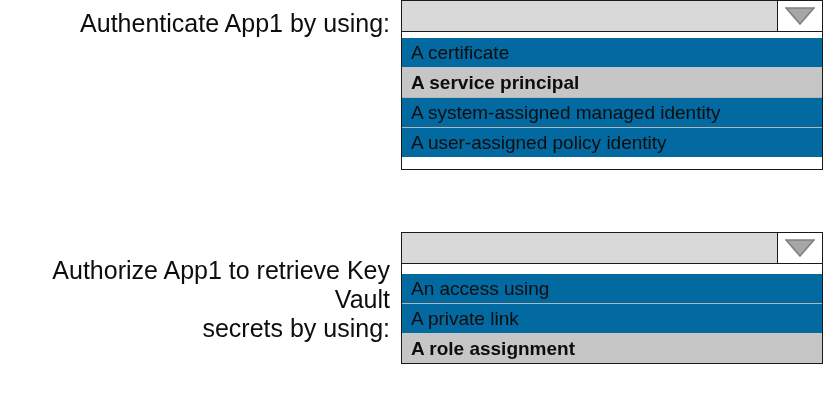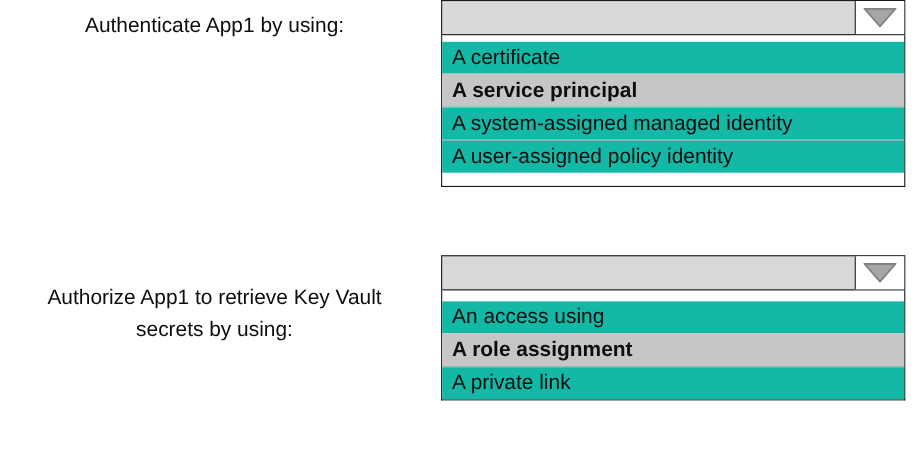--- a/index.html
+++ b/index.html
@@ -21,22 +21,22 @@
     left: 0;
     width: 833px;
   }
   #block-1 { top: 0px; }
   #block-2 { top: 232px; }
 
   .prompt-label {
     position: absolute;
     left: 0px;
     width: 390px;
-    text-align: center;
-    font-size: 19px;
+    text-align: right;
+    font-size: 25px;
     line-height: 29px;
     color: #0d0d0d;
     white-space: pre-line;
   }
   #block-1 .prompt-label { top: 9px; }
   #block-2 .prompt-label { top: 24px; }
 
   .combo {
     position: absolute;
     left: 401px;
@@ -85,21 +85,21 @@
   }
   #block-1 .combo-list { padding-top: 6px; padding-bottom: 12px; }
   #block-2 .combo-list { padding-top: 10px; padding-bottom: 0px; }
 
   .combo-option {
     height: 29px;
     line-height: 29px;
     padding-left: 9px;
     font-size: 19px;
     color: #0d0d0d;
-    background: #14b8a6;
+    background: #0369a1;
     border-top: 1px solid #b5b5b5;
     white-space: nowrap;
     overflow: hidden;
   }
   .combo-option:first-child {
     border-top: none;
   }
   .combo-option.selected {
     background: #c6c6c6;
     border-top-color: #c6c6c6;
@@ -143,17 +143,17 @@
       <div class="combo-value"></div>
       <div class="combo-arrow-btn">
         <svg class="chev" width="30" height="18" viewBox="0 0 30 18">
           <polygon points="1,1 29,1 15,17" fill="#a6a6a6" stroke="#808080" stroke-width="1.6" stroke-linejoin="miter"></polygon>
         </svg>
       </div>
     </div>
 
     <div class="combo-list">
       <div class="combo-option">An access using</div>
+      <div class="combo-option">A private link</div>
       <div class="combo-option selected">A role assignment</div>
-      <div class="combo-option">A private link</div>
     </div>
   </div>
 </div>
 
 </body></html>

